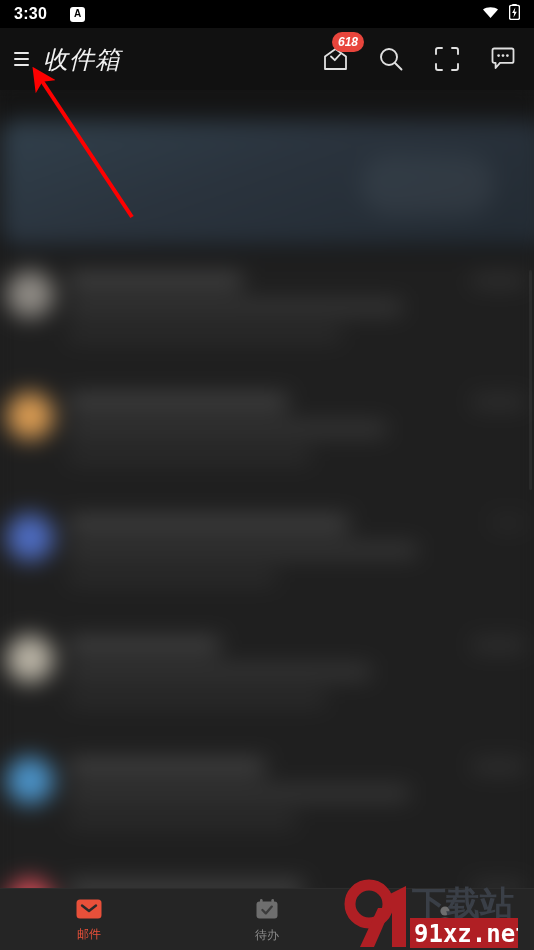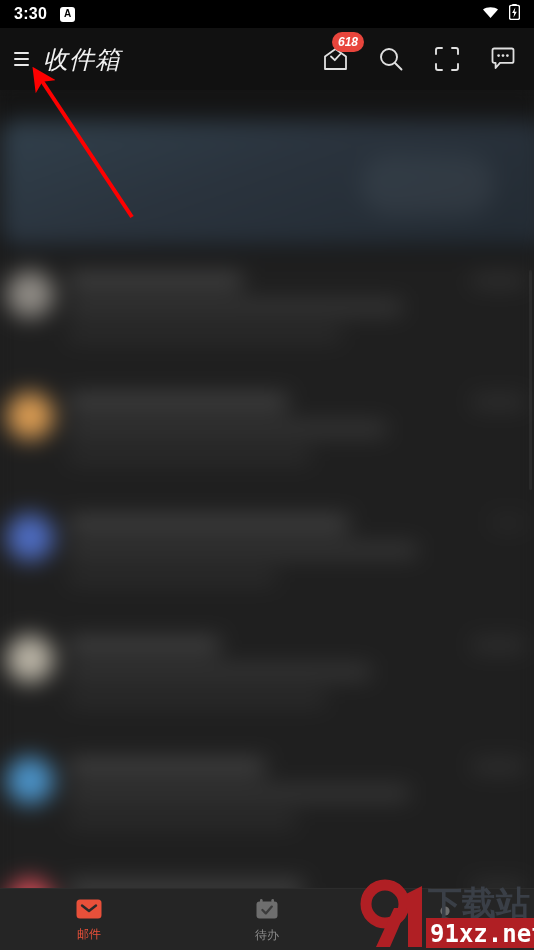--- a/index.html
+++ b/index.html
@@ -22,21 +22,21 @@
 
   
   .statusbar {
     position: relative;
     height: 28px;
     background: #000;
     display: flex;
     align-items: center;
     padding: 0 14px;
   }
-  .sb-left { display: flex; align-items: center; gap: 13px; }
+  .sb-left { display: flex; align-items: center; gap: 23px; }
   .sb-time {
     color: #fff;
     font-size: 16px;
     font-weight: bold;
     letter-spacing: .3px;
     line-height: 1;
   }
   .sb-appicon {
     width: 15px; height: 15px;
     background: #fff;
@@ -243,21 +243,21 @@
     position: absolute;
     left: 0; top: 0;
     width: 534px; height: 950px;
     pointer-events: none;
     z-index: 20;
   }
 
   
   .watermark {
     position: absolute;
-    right: 0px; bottom: 0px;
+    right: 16px; bottom: 0px;
     width: 180px; height: 72px;
     z-index: 15;
     pointer-events: none;
   }
 </style>
 </head>
 <body>
 
 <div id="phone">
 

